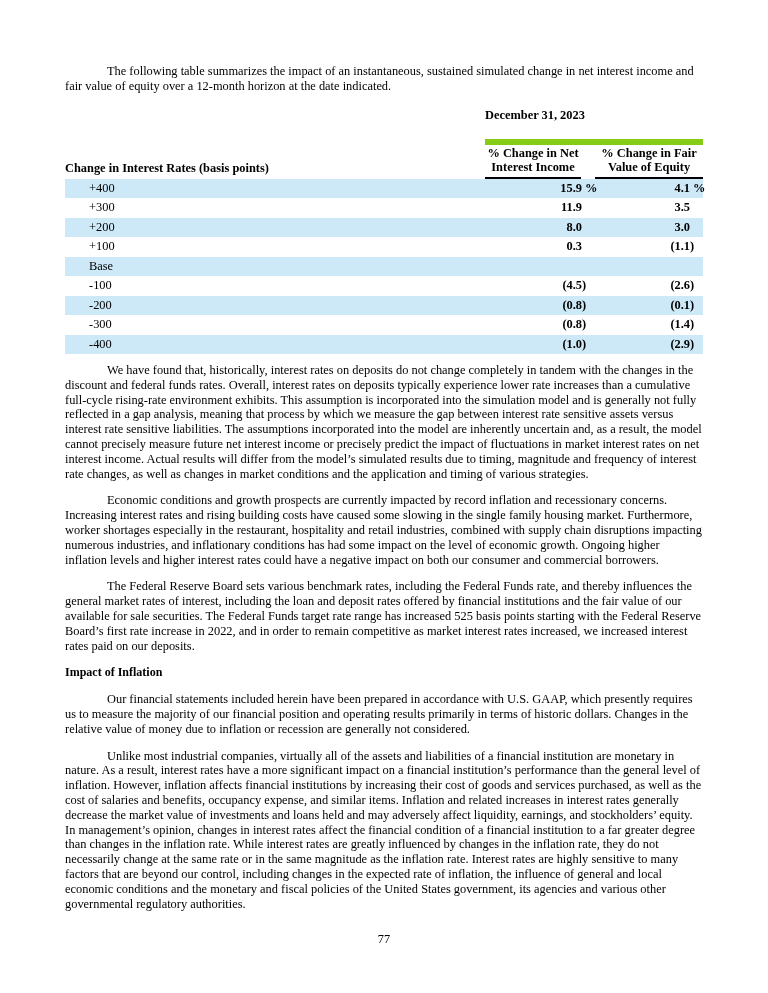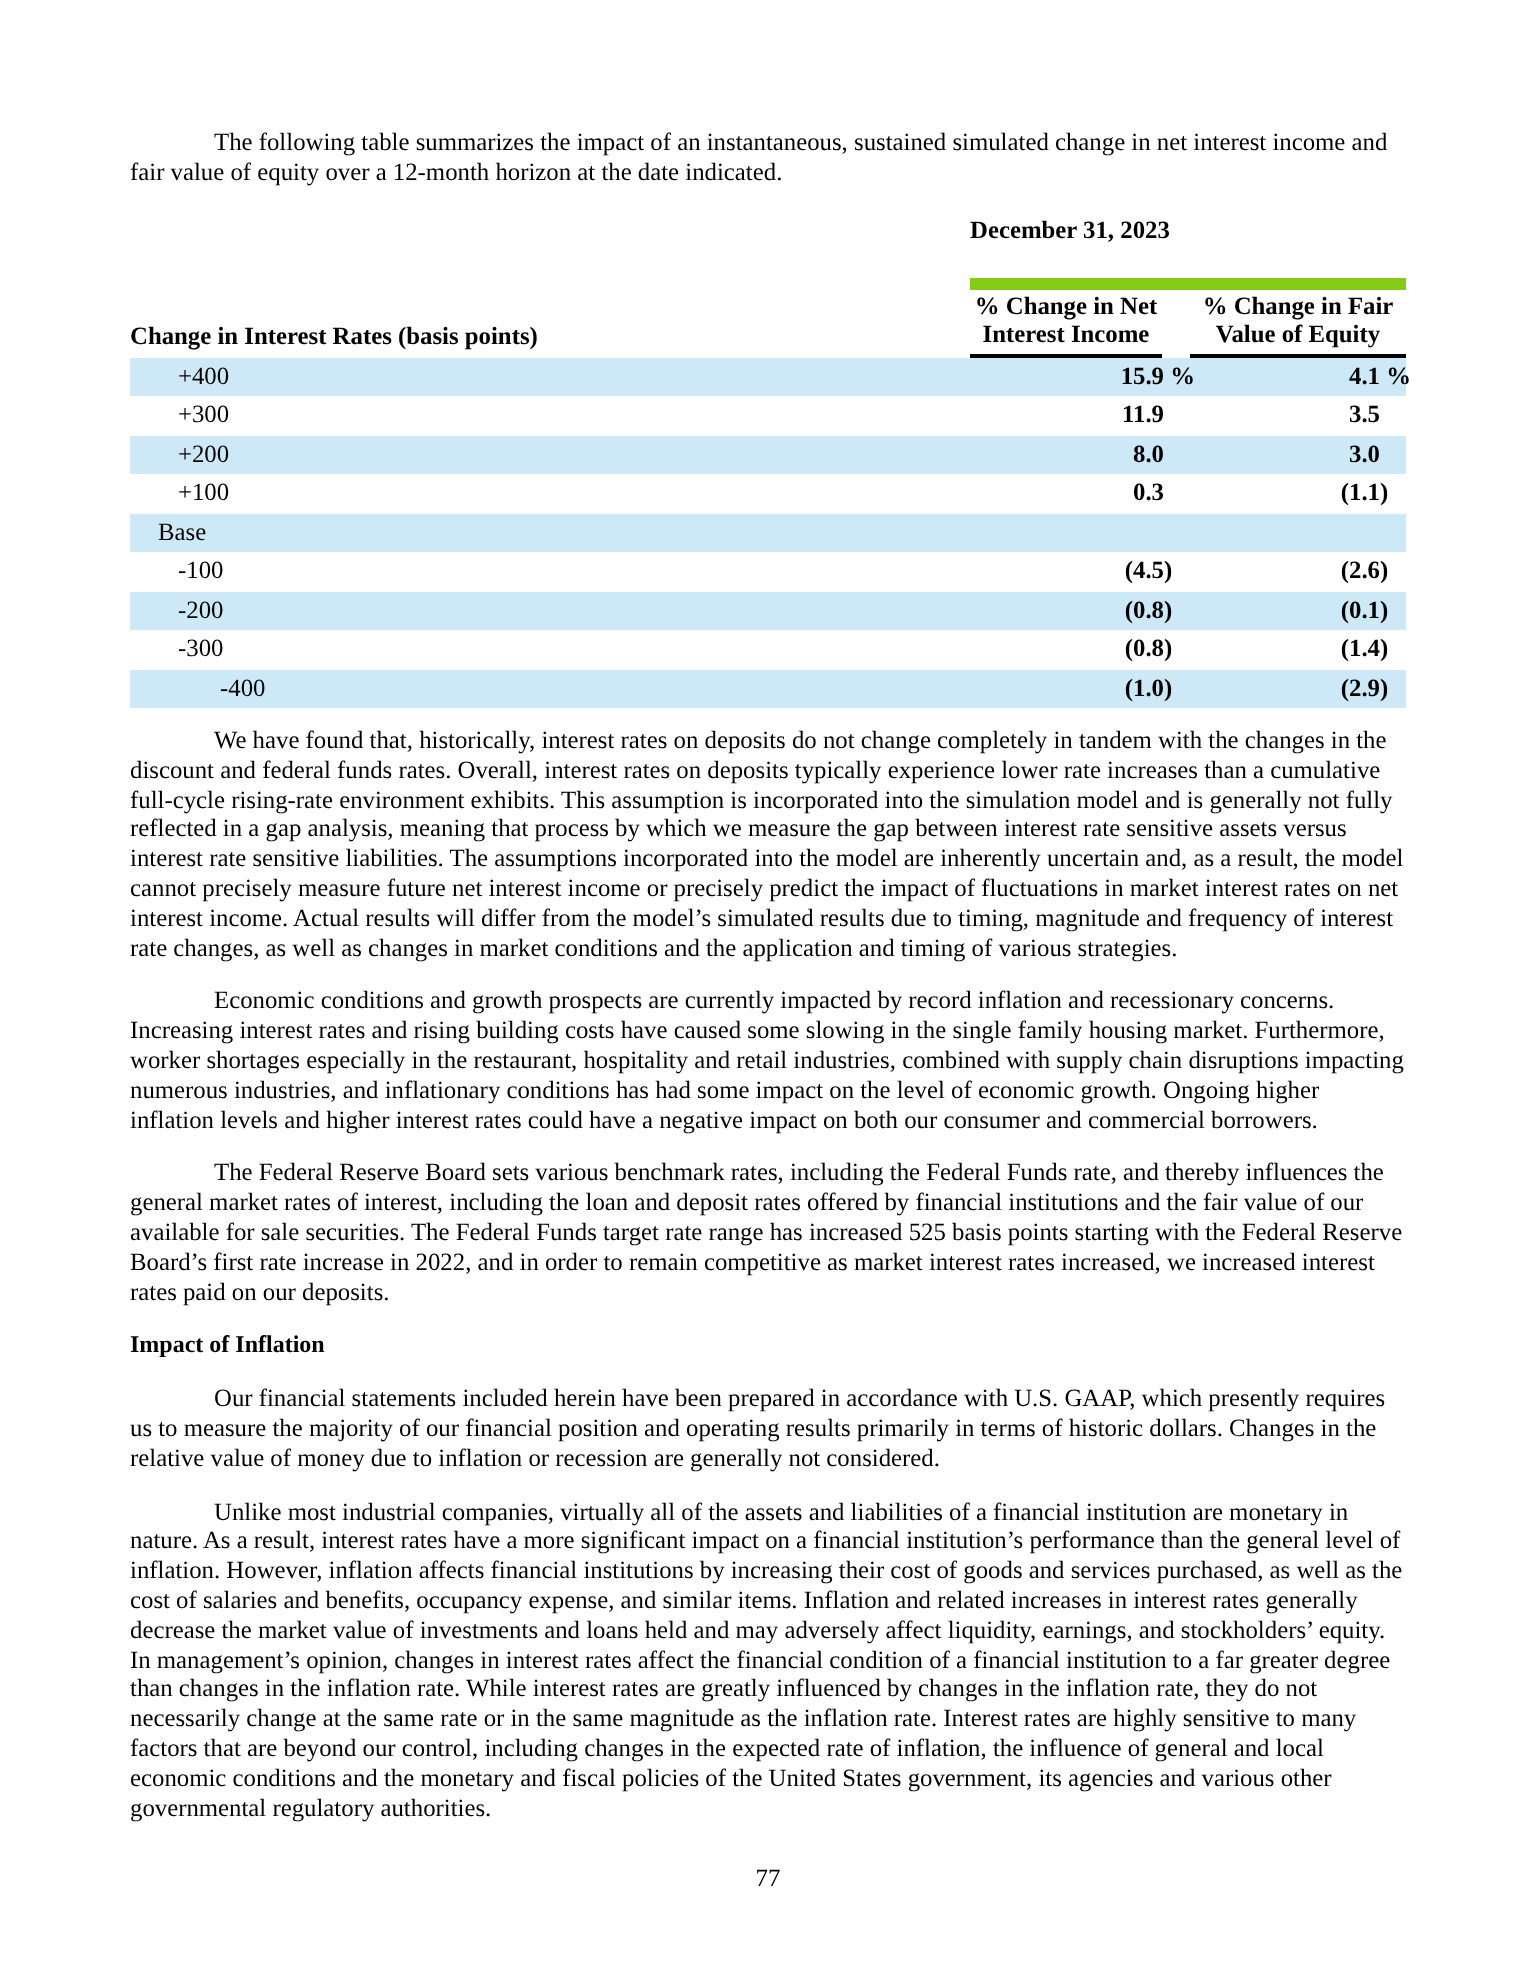--- a/index.html
+++ b/index.html
@@ -58,21 +58,21 @@
   }
   .colhead.c1 { width: 96px; text-align: center; }
   .colhead.c2 { width: 108px; }
 
   .trow {
     display: flex;
     align-items: center;
     height: 19.5px;
   }
   .trow-label { flex: 1; padding-left: 24px; }
-  .trow-label.no-indent { padding-left: 14px; }
+  .trow-label.no-indent { padding-left: 24px; }
   .tcell { display: flex; justify-content: flex-end; align-items: center; font-weight: bold; }
   .tcell.c1 { width: 110px; }
   .tcell.c2 { width: 108px; }
   .tcell .num { white-space: pre; }
   .tcell .suf { display: inline-block; width: 13px; flex: 0 0 13px; white-space: pre; }
 
   .page-number {
     text-align: center;
     margin-top: 21px;
   }
@@ -183,21 +183,21 @@
           <div class="trow-label">-300</div>
           <div class="tcell c1">
             <span class="num">(0.8</span>
             <span class="suf">)</span>
           </div>
           <div class="tcell c2">
             <span class="num">(1.4</span>
             <span class="suf">)</span>
           </div>
         </div>
-        <div class="trow" style="background: rgb(205, 233, 247); padding-left: 21px;">
+        <div class="trow" style="background: rgb(205, 233, 247);">
           <div class="trow-label">-400</div>
           <div class="tcell c1">
             <span class="num">(1.0</span>
             <span class="suf">)</span>
           </div>
           <div class="tcell c2">
             <span class="num">(2.9</span>
             <span class="suf">)</span>
           </div>
         </div>

